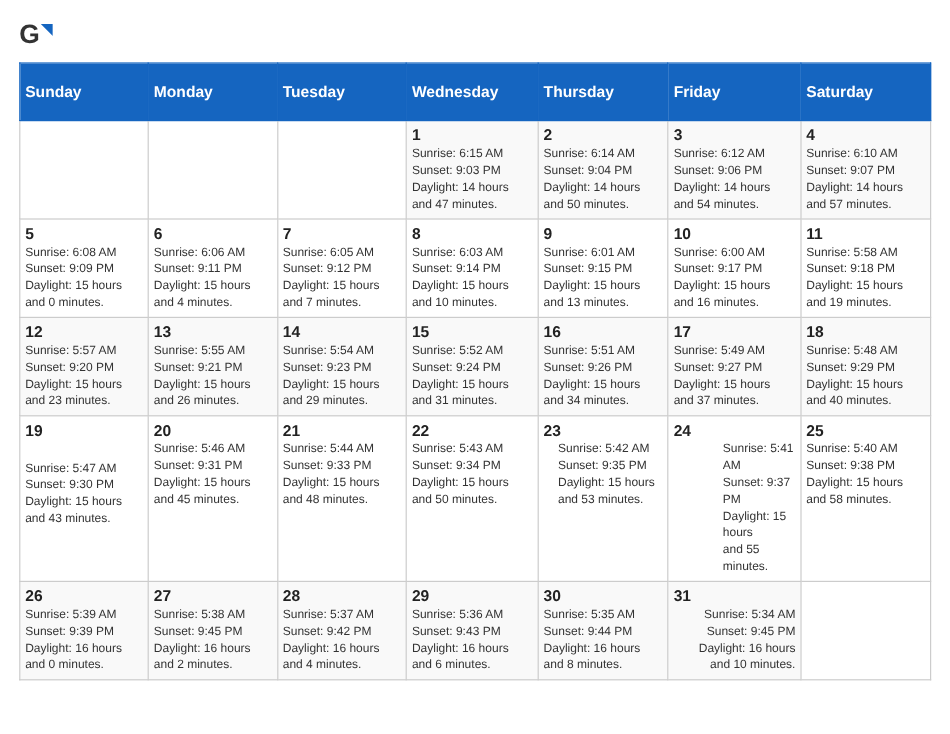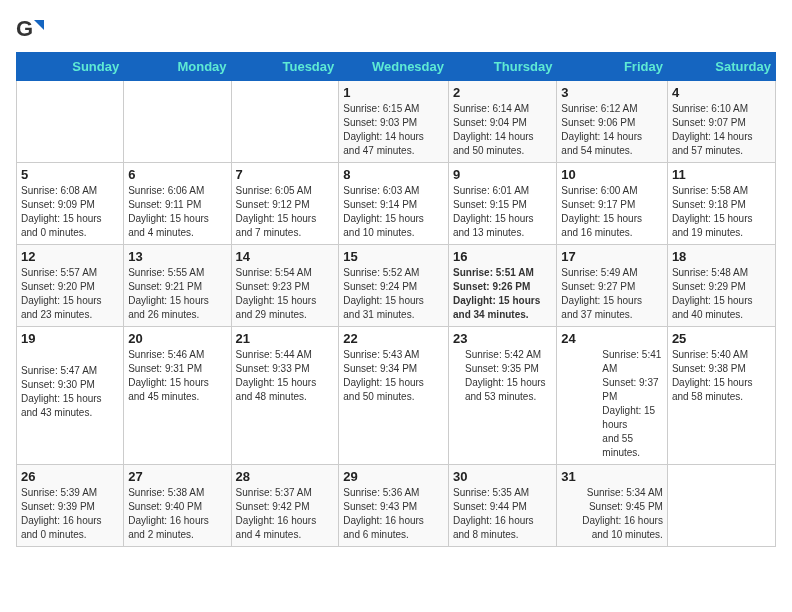--- a/index.html
+++ b/index.html
@@ -37,23 +37,23 @@
       font-size: 15px;
       color: #333;
     }
     table {
       width: 100%;
       border-collapse: collapse;
       font-size: 11px;
     }
     thead tr th {
       background-color: #1565c0;
-      color: #5eead4;
-      padding: 6px 4px;
-      text-align: right;
+      color: #ffffff;
+      padding: 16px 4px;
+      text-align: left;
       font-size: 13px;
       font-weight: bold;
       border: 1px solid #1565c0;
     }
     tbody tr td {
       border: 1px solid #ccc;
       padding: 4px;
       vertical-align: top;
       background: #fff;
       min-height: 80px;
@@ -218,21 +218,21 @@
         </td>
         <td>
           <span class="day-number">15</span>
           <div class="day-info" style="white-space: pre-line;">Sunrise: 5:52 AM
 Sunset: 9:24 PM
 Daylight: 15 hours
 and 31 minutes.</div>
         </td>
         <td>
           <span class="day-number">16</span>
-          <div class="day-info" style="white-space: pre-line; font-weight: bold;">Sunrise: 5:51 AM
+          <div class="day-info" style="white-space: pre-line;">Sunrise: 5:51 AM
 Sunset: 9:26 PM
 Daylight: 15 hours
 and 34 minutes.</div>
         </td>
         <td>
           <span class="day-number">17</span>
           <div class="day-info" style="white-space: pre-line;">Sunrise: 5:49 AM
 Sunset: 9:27 PM
 Daylight: 15 hours
 and 37 minutes.</div>
@@ -300,21 +300,21 @@
         <td>
           <span class="day-number">26</span>
           <div class="day-info" style="white-space: pre-line;">Sunrise: 5:39 AM
 Sunset: 9:39 PM
 Daylight: 16 hours
 and 0 minutes.</div>
         </td>
         <td>
           <span class="day-number">27</span>
           <div class="day-info" style="white-space: pre-line;">Sunrise: 5:38 AM
-Sunset: 9:40 PM
+Sunset: 9:45 PM
 Daylight: 16 hours
 and 2 minutes.</div>
         </td>
         <td>
           <span class="day-number">28</span>
           <div class="day-info" style="white-space: pre-line;">Sunrise: 5:37 AM
 Sunset: 9:42 PM
 Daylight: 16 hours
 and 4 minutes.</div>
         </td>

